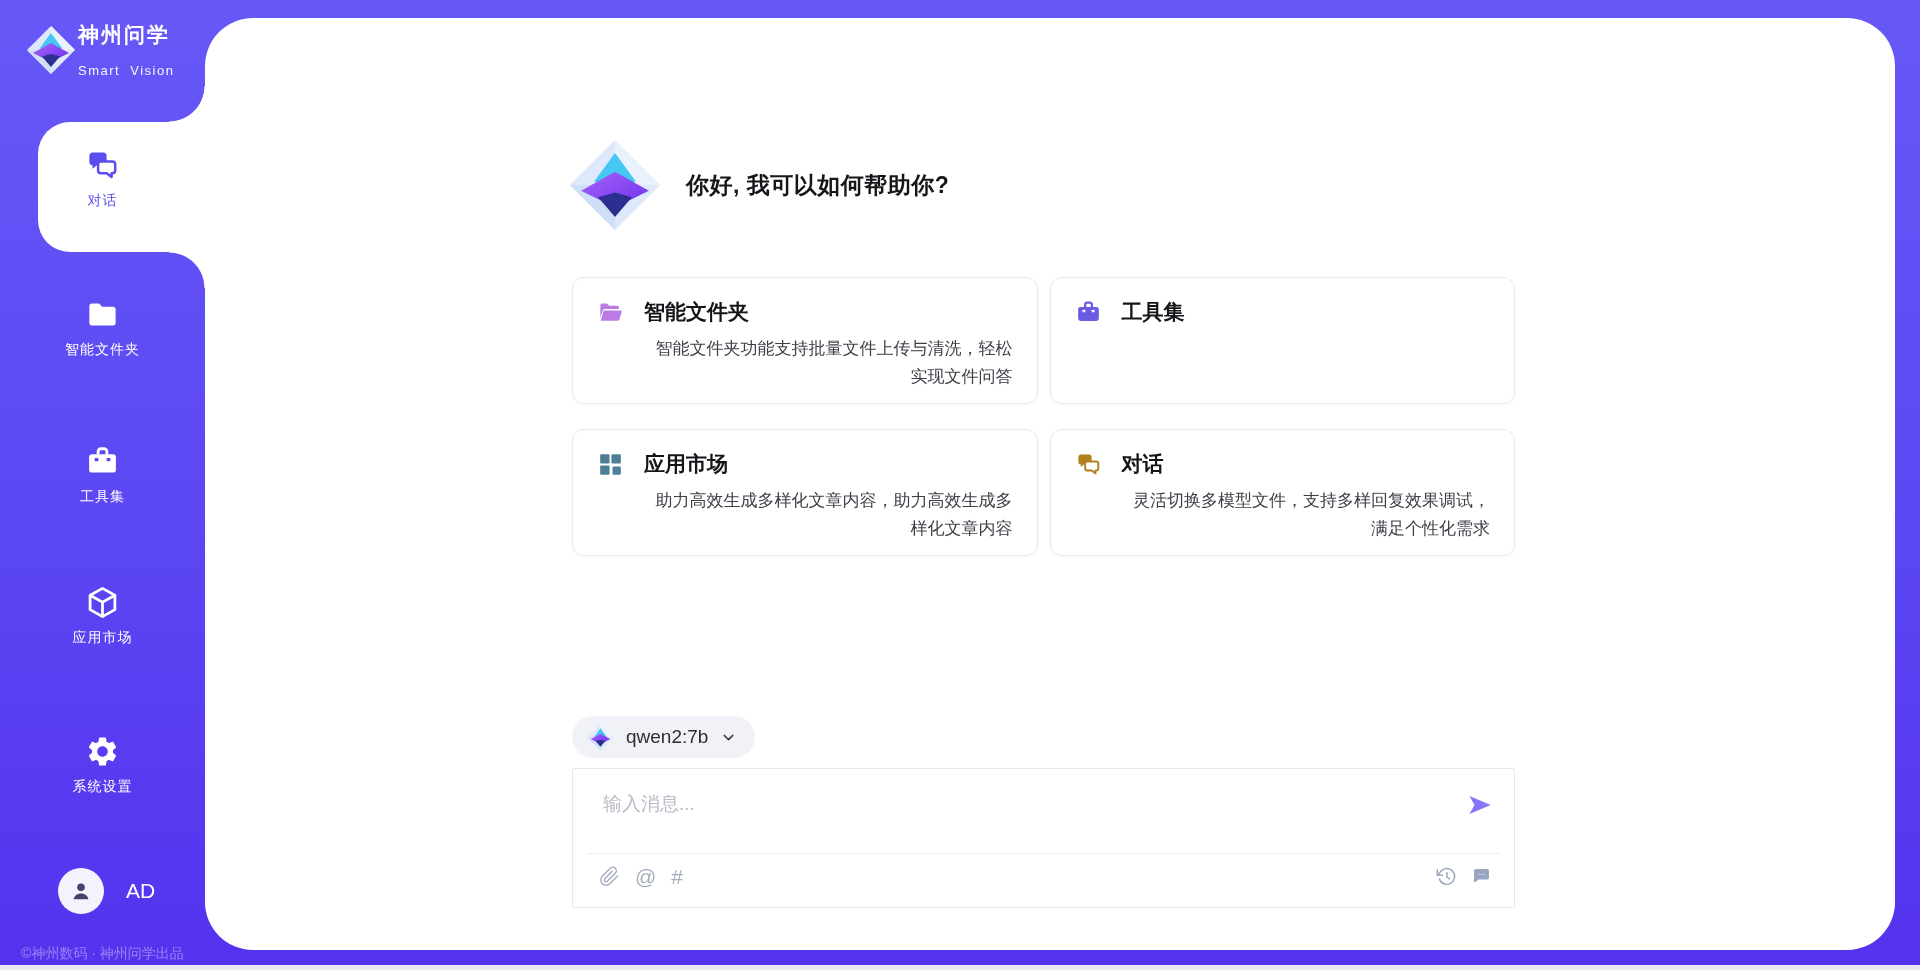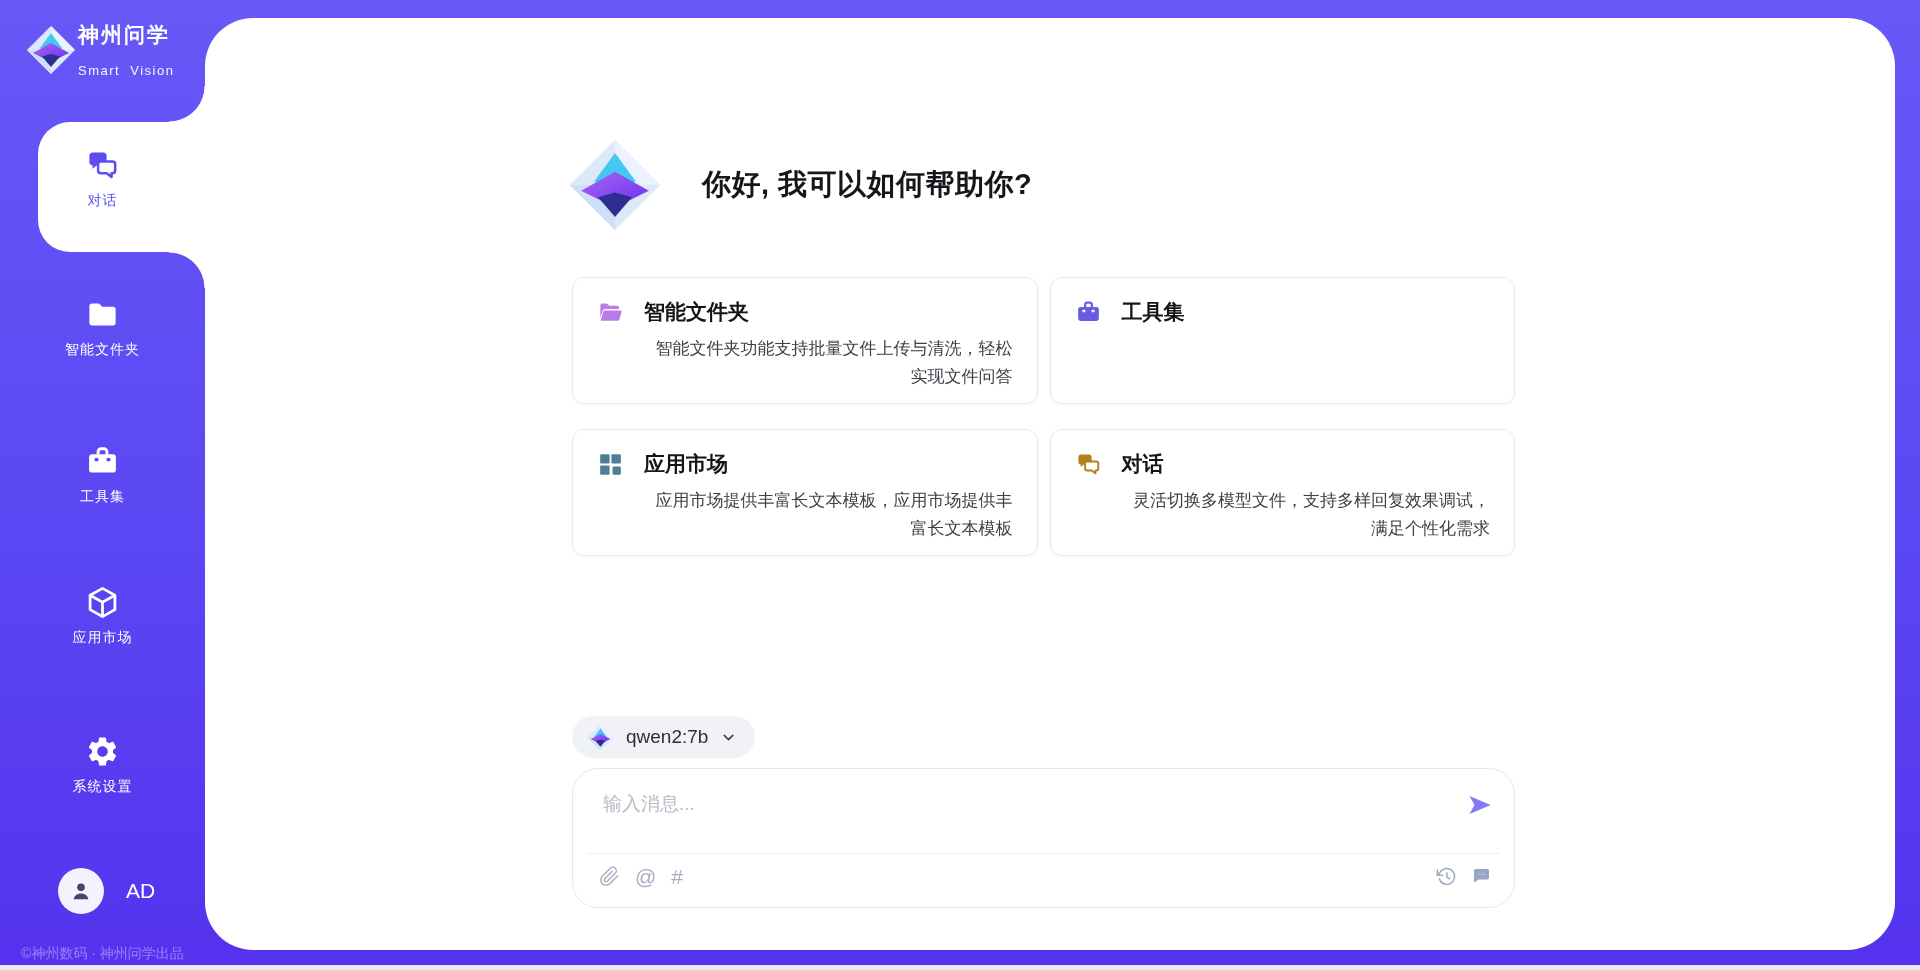--- a/index.html
+++ b/index.html
@@ -33,41 +33,41 @@
   .user-row{position:absolute;left:58px;top:868px;display:flex;align-items:center;gap:22px;cursor:pointer;}
   .avatar{width:46px;height:46px;border-radius:50%;background:#f4f2fc;display:flex;align-items:center;justify-content:center;}
   .avatar svg{width:26px;height:26px;}
   .user-name{color:#fff;font-size:21px;}
 
   .sidebar-footer{position:absolute;left:0;top:928px;width:205px;text-align:center;color:rgba(255,255,255,.38);font-size:14px;margin-top:17px;}
 
   
   .greeting{position:absolute;left:568px;top:138px;display:flex;align-items:center;gap:24px;}
   .greeting svg{width:94px;height:94px;}
-  .greeting-title{font-size:29px;font-weight:bold;color:#15151a;letter-spacing:.5px;margin-left:16px;}
+  .greeting-title{font-size:23px;font-weight:bold;color:#15151a;letter-spacing:.5px;}
 
   
   .cards{position:absolute;left:572px;top:277px;width:943px;display:grid;grid-template-columns:1fr 1fr;column-gap:12px;row-gap:25px;}
   .card{height:127px;border:1px solid #e9e9f1;border-radius:12px;background:#fff;box-sizing:border-box;
     padding:20px 24px;cursor:pointer;box-shadow:0 1px 3px rgba(20,20,40,.04);}
   .card-head{display:flex;align-items:center;gap:20px;}
   .card-head svg{width:27px;height:27px;display:block;}
   .card-title{font-size:21px;font-weight:bold;color:#141419;}
   .card-desc{margin:9px 0 0 47px;font-size:17px;line-height:28px;color:#3e3e47;text-align:right;}
 
   
   .model-pill{position:absolute;left:572px;top:716px;height:42px;background:#f1f2f7;border-radius:21px;
     display:inline-flex;align-items:center;padding:0 18px 0 15px;gap:12px;cursor:pointer;}
   .model-pill .logo{width:27px;height:27px;}
   .model-name{font-size:19px;color:#2e2e36;}
   .chevron{width:17px;height:17px;color:#3a3a42;}
 
   
   .composer{position:absolute;left:572px;top:768px;width:943px;height:140px;border:1px solid #e7e7ef;
-    border-radius:26px;box-sizing:border-box;background:#fff;}
+    border-radius:2px;box-sizing:border-box;background:#fff;}
   .composer textarea{position:absolute;left:28px;top:20px;width:830px;height:56px;border:none;outline:none;resize:none;
     font-size:19px;font-family:inherit;color:#333;background:transparent;}
   .composer textarea::placeholder{color:#b9bac6;}
   .send-btn{position:absolute;right:20px;top:22px;width:28px;height:28px;cursor:pointer;color:#8577f8;}
   .send-btn svg{width:28px;height:28px;}
   .composer-divider{position:absolute;left:14px;right:14px;top:84px;border-top:1px solid #ededf3;}
   .toolbar-left{position:absolute;left:26px;top:97px;display:flex;align-items:center;gap:15px;color:#a6adbe;}
   .toolbar-right{position:absolute;right:22px;top:97px;display:flex;align-items:center;gap:14px;color:#9aa7bd;}
   .tool{cursor:pointer;display:flex;align-items:center;justify-content:center;}
   .tool svg{width:21px;height:21px;display:block;}
@@ -203,21 +203,21 @@
         <svg viewBox="0 0 24 24">
           <g fill="#4e7f96">
             <rect x="2.8" y="2.8" width="8.4" height="8.4" rx="1.2"></rect>
             <rect x="12.8" y="2.8" width="8.4" height="8.4" rx="1.2"></rect>
             <rect x="2.8" y="12.8" width="8.4" height="8.4" rx="1.2"></rect>
             <rect x="13.8" y="13.8" width="7.4" height="7.4" rx="1.2"></rect>
           </g>
         </svg>
         <span class="card-title">应用市场</span>
       </div>
-      <div class="card-desc">应用市场提供丰富长文本模板，应用市场提供丰富长文本模板</div>
+      <div class="card-desc">助力高效生成多样化文章内容，助力高效生成多样化文章内容</div>
     </div>
 
     <div class="card">
       <div class="card-head">
         <svg viewBox="0 0 24 24" style="color:#b2821d">
             <use href="#ic-chat"></use>
           </svg>
         <span class="card-title">对话</span>
       </div>
       <div class="card-desc">灵活切换多模型文件，支持多样回复效果调试，满足个性化需求</div>

